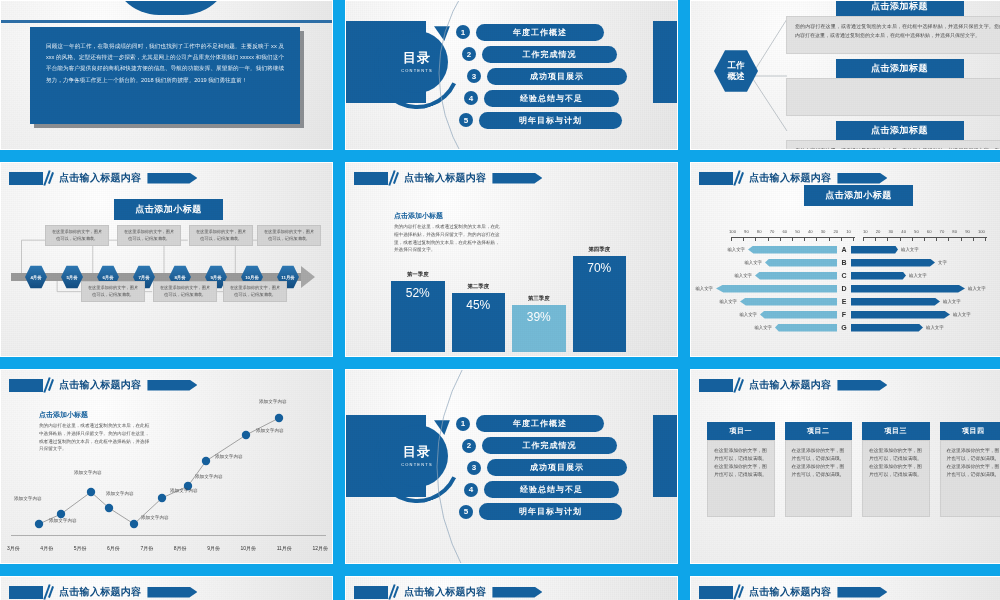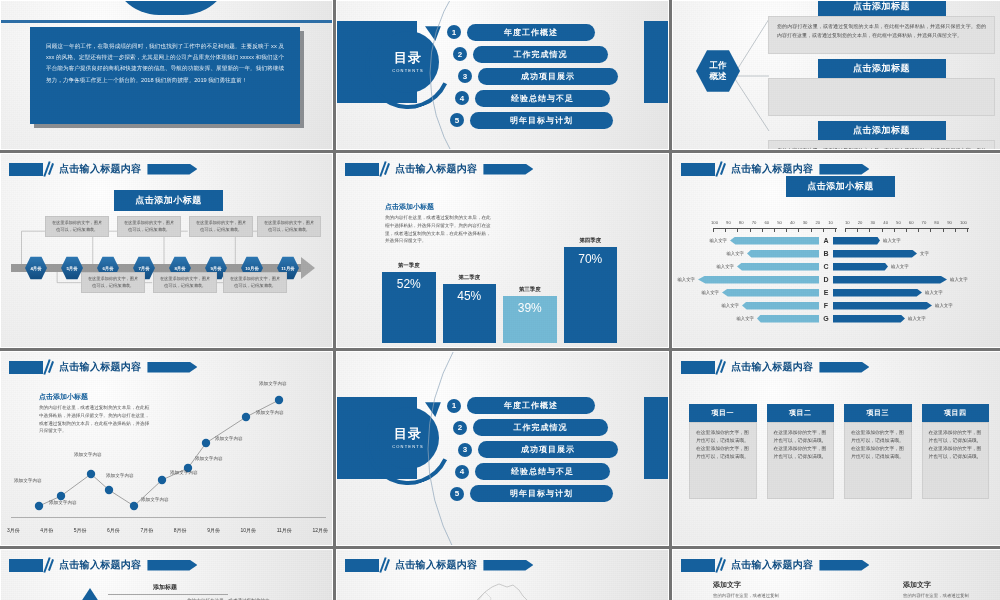--- a/index.html
+++ b/index.html
@@ -6,22 +6,22 @@
   body{
     width:1000px;height:600px;overflow:hidden;
     background:#ffffff;
     font-family:"Liberation Sans","DejaVu Sans",sans-serif;
   }
   .grid{
     width:1000px;height:600px;
     display:grid;
     grid-template-columns:333px 333px 334px;
     grid-template-rows:150px 195px 195px 60px;
-    gap:3px;
-    background:#737373;
+    gap:12px;
+    background:#0ea5e9;
   }
   .slide{
     position:relative;overflow:hidden;
     background:
       radial-gradient(circle at 30% 20%, #ffffff 0%, #f3f3f3 45%, #e6e6e6 100%);
     border:1px solid #ffffff;
     box-sizing:border-box;
   }
   .slide::after{
     content:"";position:absolute;inset:0;pointer-events:none;

